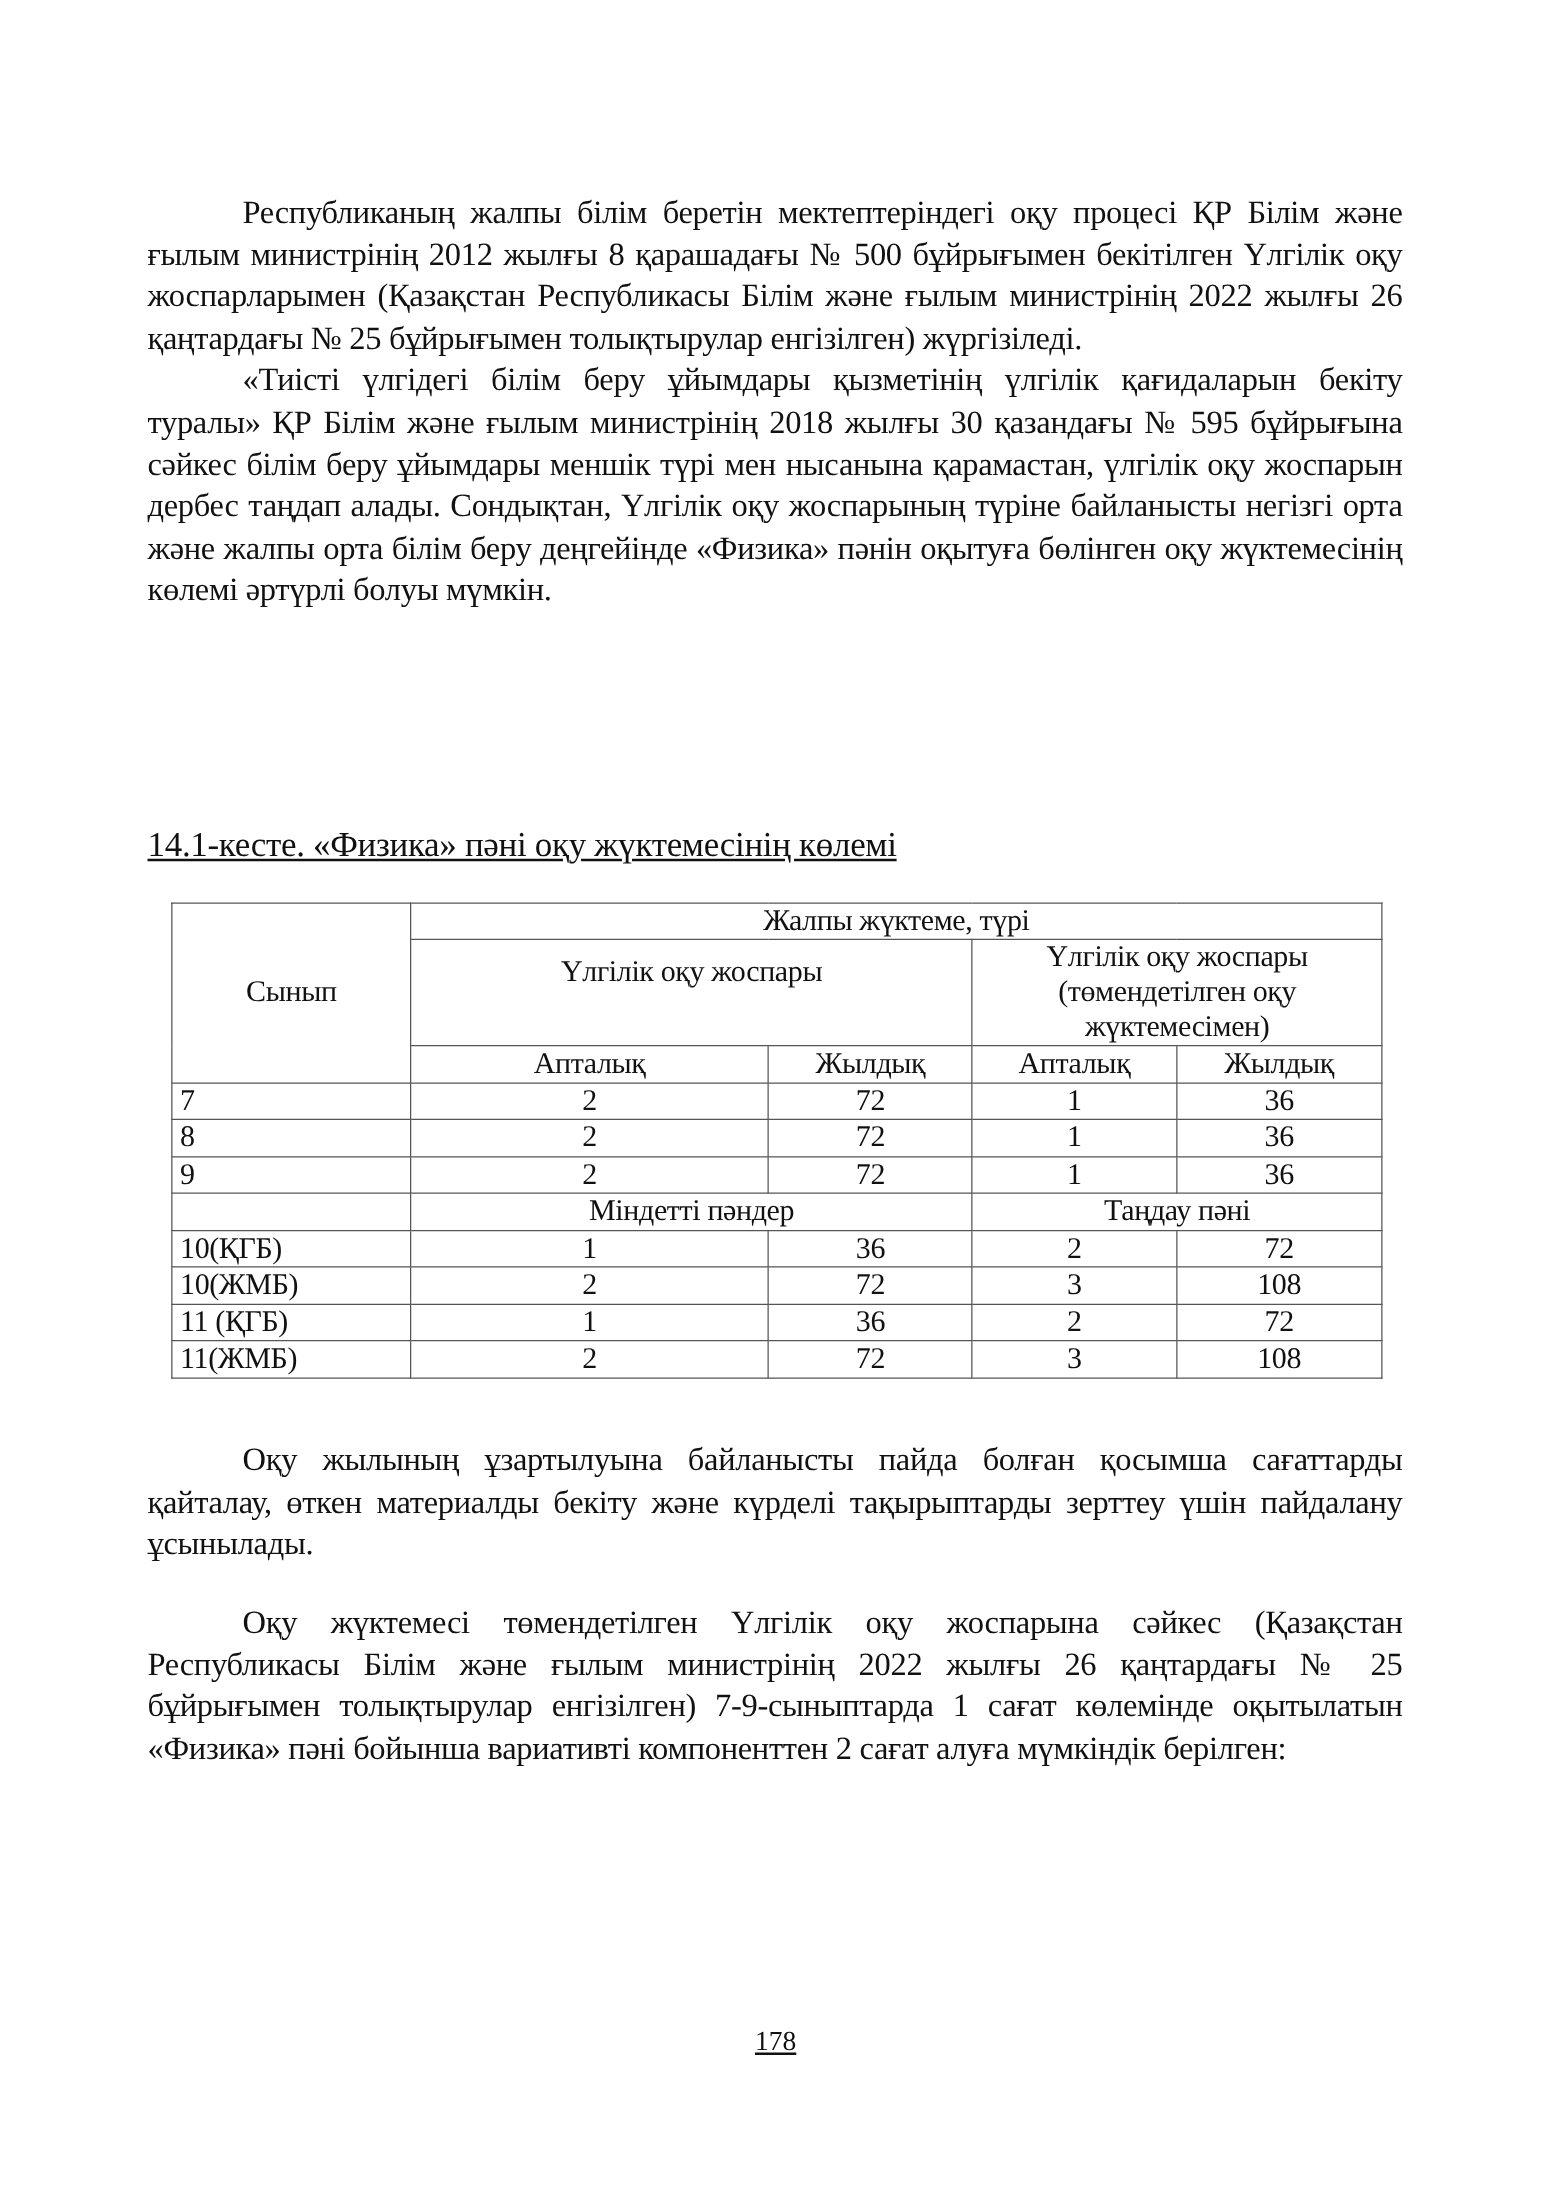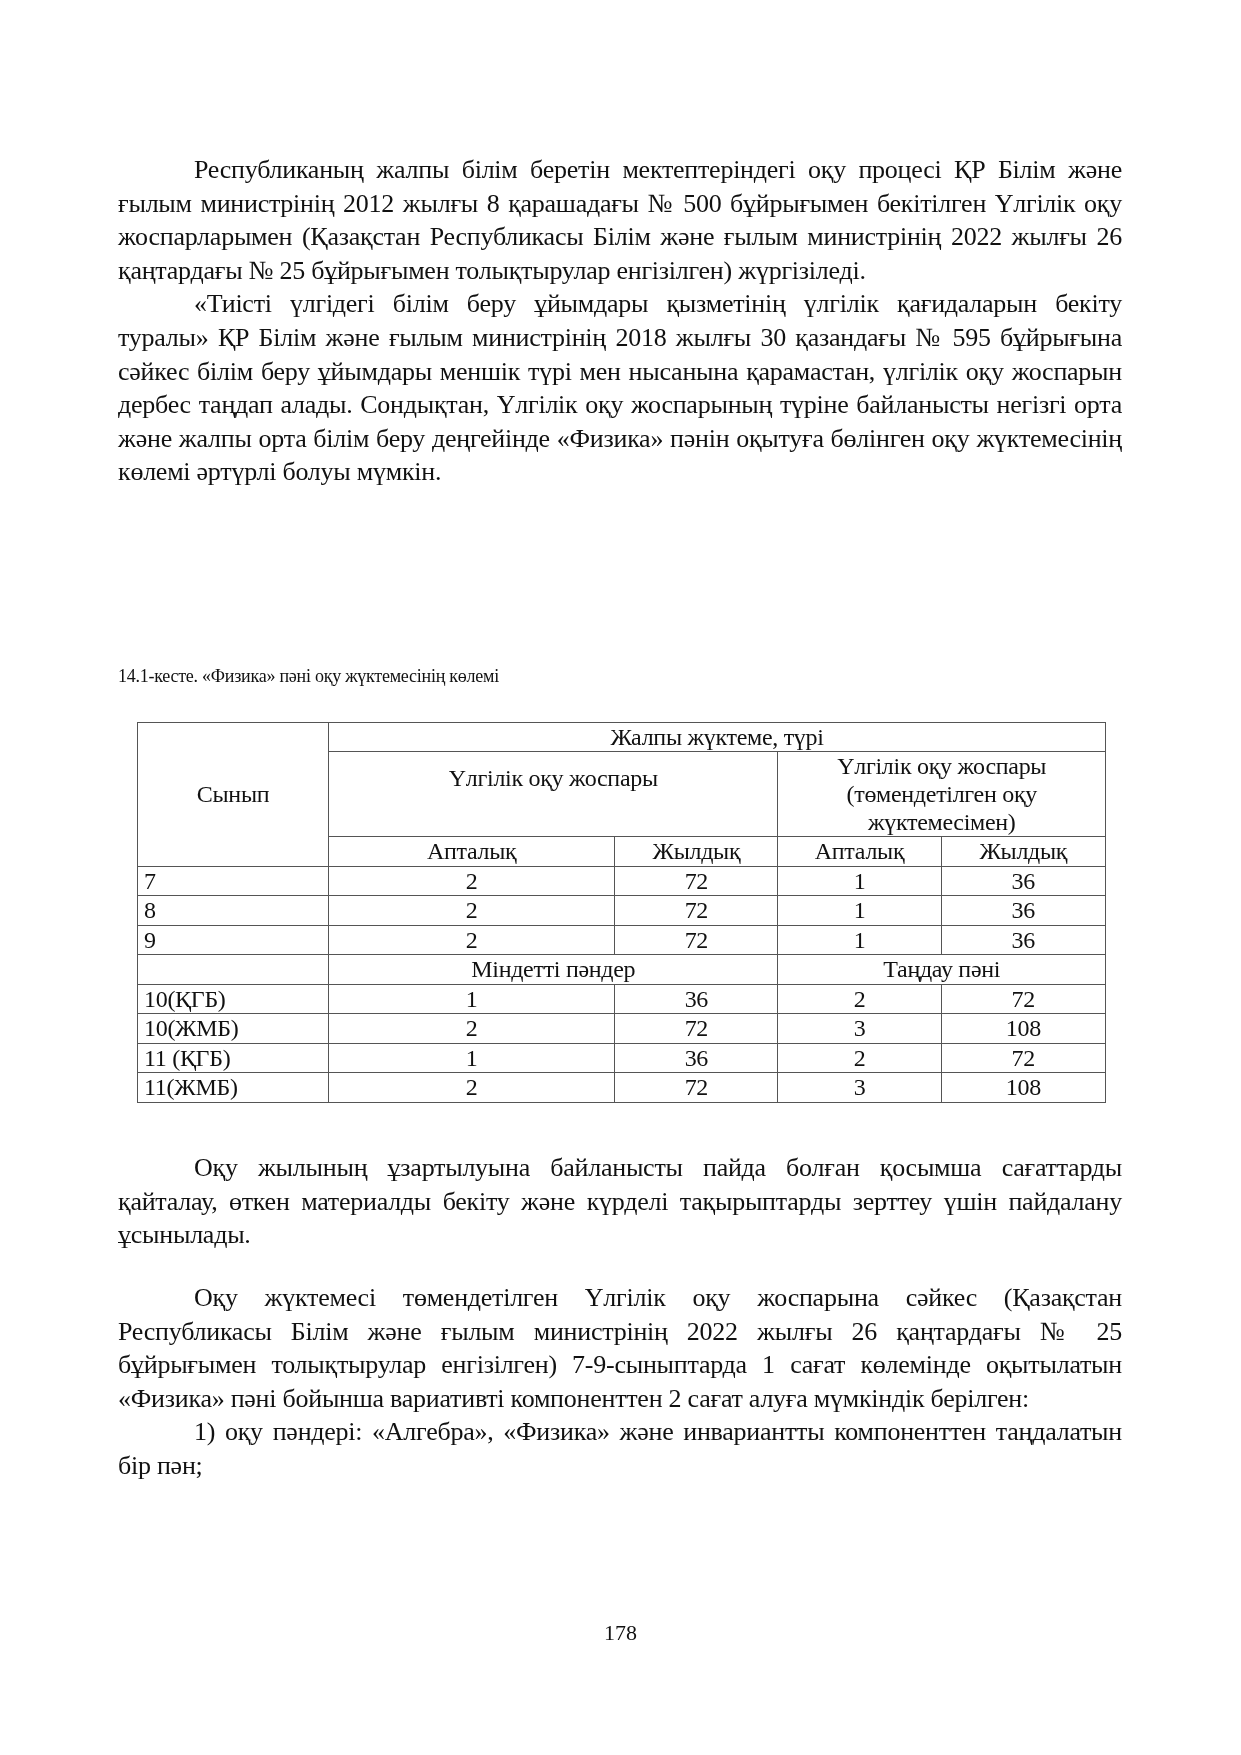--- a/index.html
+++ b/index.html
@@ -6,29 +6,29 @@
     body {
       width: 1241px; height: 1755px; position: relative; overflow: hidden;
       font-family: "Liberation Serif", "DejaVu Serif", serif;
       color: #111111;
     }
     .page { position: absolute; left: 118px; top: 112px; width: 1004px; margin-top: 41px; }
     .para {
       font-size: 26px; line-height: 33.6px; text-align: justify;
       text-indent: 76px; margin: 0; letter-spacing: -0.25px;
     }
-    .caption { font-size: 18px; line-height: 33px; margin: 0; position: absolute; left: 118px; top: 660px; letter-spacing: -0.25px; }
+    .caption { font-size: 28px; line-height: 33px; margin: 0; position: absolute; left: 118px; top: 660px; letter-spacing: -0.25px; text-decoration: underline; }
     .tbl-wrap { position: absolute; left: 137px; top: 722px; width: 969px; }
     table { border-collapse: collapse; width: 100%; font-size: 24px; line-height: 28px; table-layout: fixed; }
     td, th { border: 1.5px solid #555; padding: 0 6px; font-weight: normal; text-align: center; vertical-align: middle; letter-spacing: -0.3px; }
     td.cls { text-align: left; }
     tr.r { height: 29.5px; }
     .p2 { position: absolute; left: 118px; top: 1151px; width: 1004px; }
     .p3 { position: absolute; left: 118px; top: 1281px; width: 1004px; }
-    .pagenum { position: absolute; left: 0; width: 1241px; top: 1620px; text-align: center; font-size: 22px; }
+    .pagenum { position: absolute; left: 0; width: 1241px; top: 1620px; text-align: center; font-size: 22px; text-decoration: underline; }
   </style>
 </head>
 <body>
 
 <div class="page">
   <p class="para">Республиканың жалпы білім беретін мектептеріндегі оқу процесі ҚР Білім және ғылым министрінің 2012 жылғы 8 қарашадағы № 500 бұйрығымен бекітілген Үлгілік оқу жоспарларымен (Қазақстан Республикасы Білім және ғылым министрінің 2022 жылғы 26 қаңтардағы № 25 бұйрығымен толықтырулар енгізілген) жүргізіледі.</p>
   <p class="para">«Тиісті үлгідегі білім беру ұйымдары қызметінің үлгілік қағидаларын бекіту туралы» ҚР Білім және ғылым министрінің 2018 жылғы 30 қазандағы № 595 бұйрығына сәйкес білім беру ұйымдары меншік түрі мен нысанына қарамастан, үлгілік оқу жоспарын дербес таңдап алады. Сондықтан, Үлгілік оқу жоспарының түріне байланысты негізгі орта және жалпы орта білім беру деңгейінде «Физика» пәнін оқытуға бөлінген оқу жүктемесінің көлемі әртүрлі болуы мүмкін.</p>
 </div>
 
 <p class="caption">14.1-кесте. «Физика» пәні оқу жүктемесінің көлемі</p>
@@ -114,16 +114,15 @@
   </tbody>
     </table>
 </div>
 
 <div class="p2">
   <p class="para">Оқу жылының ұзартылуына байланысты пайда болған қосымша сағаттарды қайталау, өткен материалды бекіту және күрделі тақырыптарды зерттеу үшін пайдалану ұсынылады.</p>
 </div>
 
 <div class="p3">
   <p class="para">Оқу жүктемесі төмендетілген Үлгілік оқу жоспарына сәйкес (Қазақстан Республикасы Білім және ғылым министрінің 2022 жылғы 26 қаңтардағы № 25 бұйрығымен толықтырулар енгізілген) 7-9-сыныптарда 1 сағат көлемінде оқытылатын «Физика» пәні бойынша вариативті компоненттен 2 сағат алуға мүмкіндік берілген:</p>
-  <p class="para">1) оқу пәндері: «Алгебра», «Физика» және инвариантты компоненттен таңдалатын бір пән;</p>
 </div>
 
 <div class="pagenum">178</div>
 
 </body></html>

